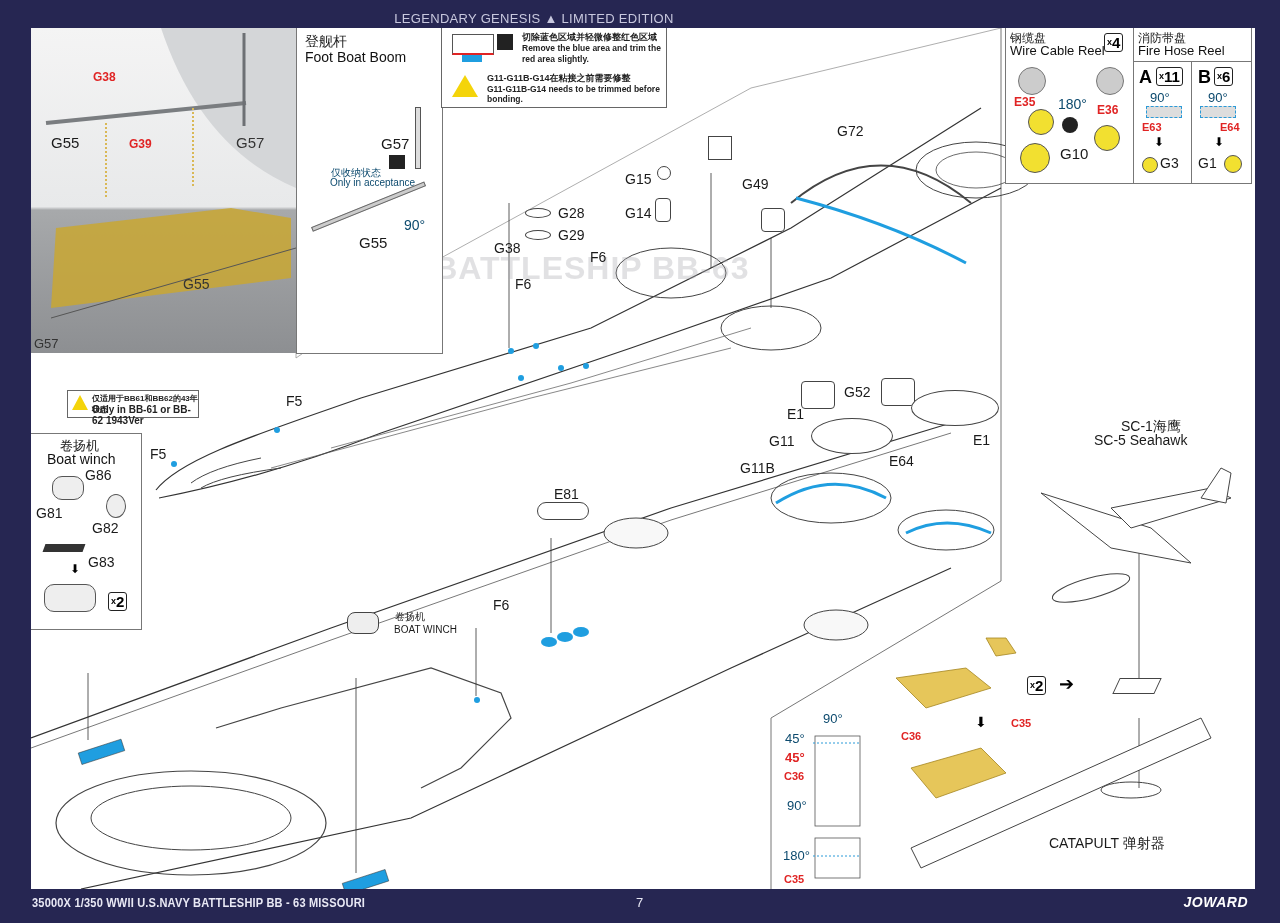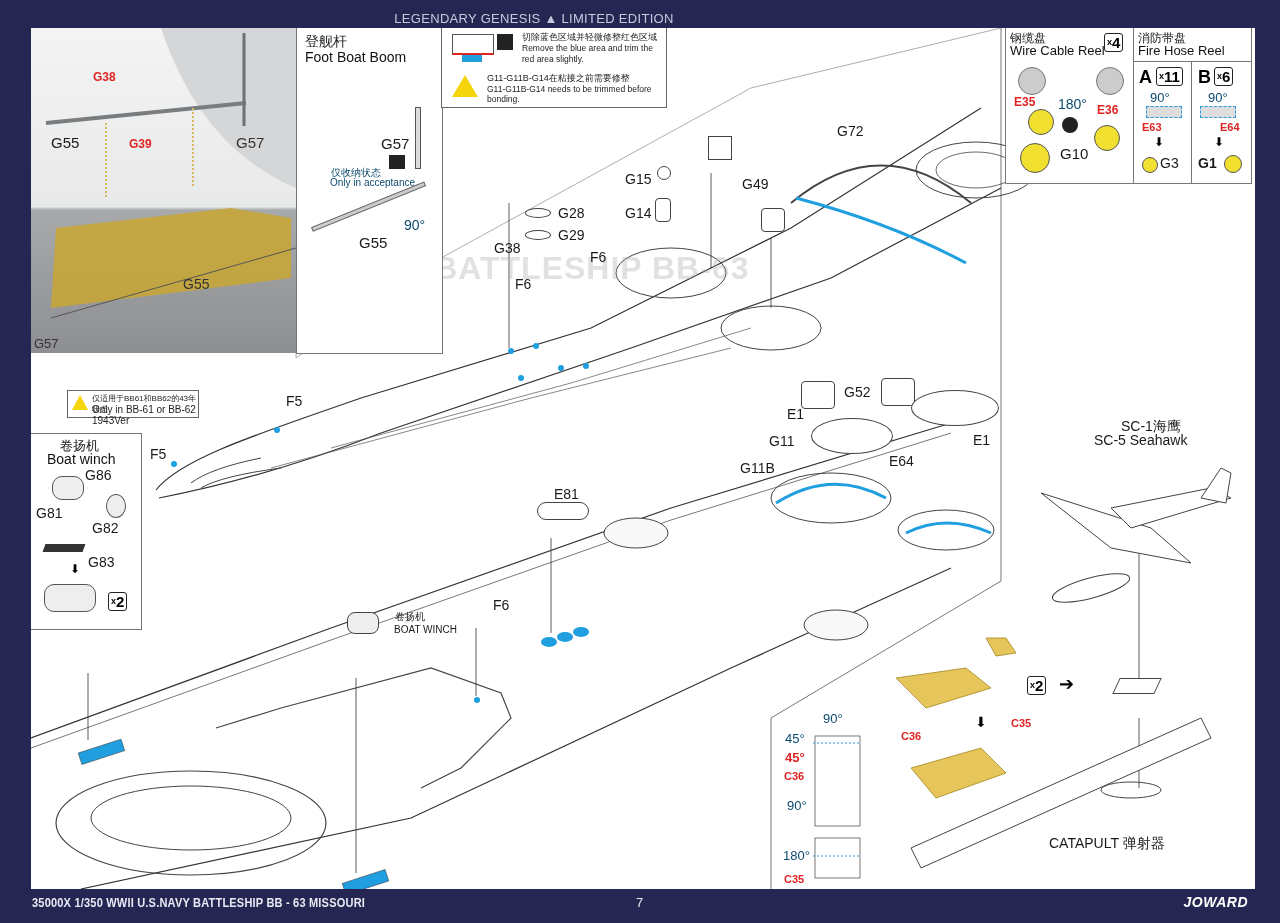--- a/index.html
+++ b/index.html
@@ -13,21 +13,21 @@
   .lbl.red{color:#e02424;font-weight:bold;font-size:12px;}
   .lbl.blue{color:#0c4a6e;font-size:13px;}
   .box{position:absolute;border:1px solid #777;background:#fff;}
   .title-cn{font-size:12px;color:#222;}
   .title-en{font-size:14px;color:#111;}
   .qty{display:inline-block;border:1.5px solid #222;border-radius:3px;padding:0 2px;font-weight:bold;font-size:15px;line-height:17px;}
   .qty small{font-size:9px;vertical-align:top;}
   svg{position:absolute;left:0;top:0;}
   .photo{position:absolute;left:0;top:0;width:265px;height:325px;background:linear-gradient(180deg,#f4f4f4 0%,#e8e9ea 55%,#a7a9ab 56%,#8d8f92 100%);overflow:hidden;}
   .watermark{position:absolute;font-weight:bold;color:rgba(170,170,175,0.35);font-size:32px;letter-spacing:1px;white-space:nowrap;}
-  .note-box{position:absolute;border:1px solid #666;background:#fff;font-size:9px;color:#222;}
+  .note-box{position:absolute;border:1px solid #666;background:#fff;font-size:9px;color:#222;font-weight:bold;}
 </style>
 </head>
 <body>
 
 <div class="header-title">LEGENDARY GENESIS ▲ LIMITED EDITION</div>
 
 <div class="page">
 
   <svg width="1224" height="861">
 
@@ -194,21 +194,21 @@
     <div style="position:absolute;left:20px;top:108px;font-size:12px;">⬇</div>
     <div style="position:absolute;left:8px;top:130px;width:14px;height:14px;border-radius:50%;background:#f2e030;border:1px solid #555;"></div>
     <div class="lbl" style="left:26px;top:128px;font-size:14px;">G3</div>
 
     <div style="position:absolute;left:64px;top:40px;font-size:18px;font-weight:bold;">B</div>
     <div style="position:absolute;left:80px;top:40px;"><span class="qty"><small>x</small><span>6</span></span></div>
     <div class="lbl blue" style="left:74px;top:63px;font-size:13px;">90°</div>
     <div style="position:absolute;left:66px;top:79px;width:34px;height:10px;border:1px dashed #2a9ad8;background:#ddd;"></div>
     <div class="lbl red" style="left:86px;top:94px;font-size:11px;">E64</div>
     <div style="position:absolute;left:80px;top:108px;font-size:12px;">⬇</div>
-    <div class="lbl" style="left:64px;top:128px;font-size:14px;font-weight:bold;">G1</div>
+    <div class="lbl" style="left:64px;top:128px;font-size:14px;">G1</div>
     <div style="position:absolute;left:90px;top:128px;width:16px;height:16px;border-radius:50%;background:#f2e030;border:1px solid #555;"></div>
   </div>
 
   <div class="note-box" style="left:36px;top:362px;width:130px;height:26px;">
     <div style="position:absolute;left:4px;top:4px;width:0;height:0;border-left:8px solid transparent;border-right:8px solid transparent;border-bottom:15px solid #f4d40a;"></div>
     <div style="position:absolute;left:24px;top:2px;font-size:8px;">仅适用于BB61和BB62的43年状态</div>
     <div style="position:absolute;left:24px;top:13px;font-size:10px;">Only in BB-61 or BB-62 1943Ver</div>
   </div>
 
   <div class="box" style="left:-1px;top:405px;width:111px;height:195px;border-left:none;">

